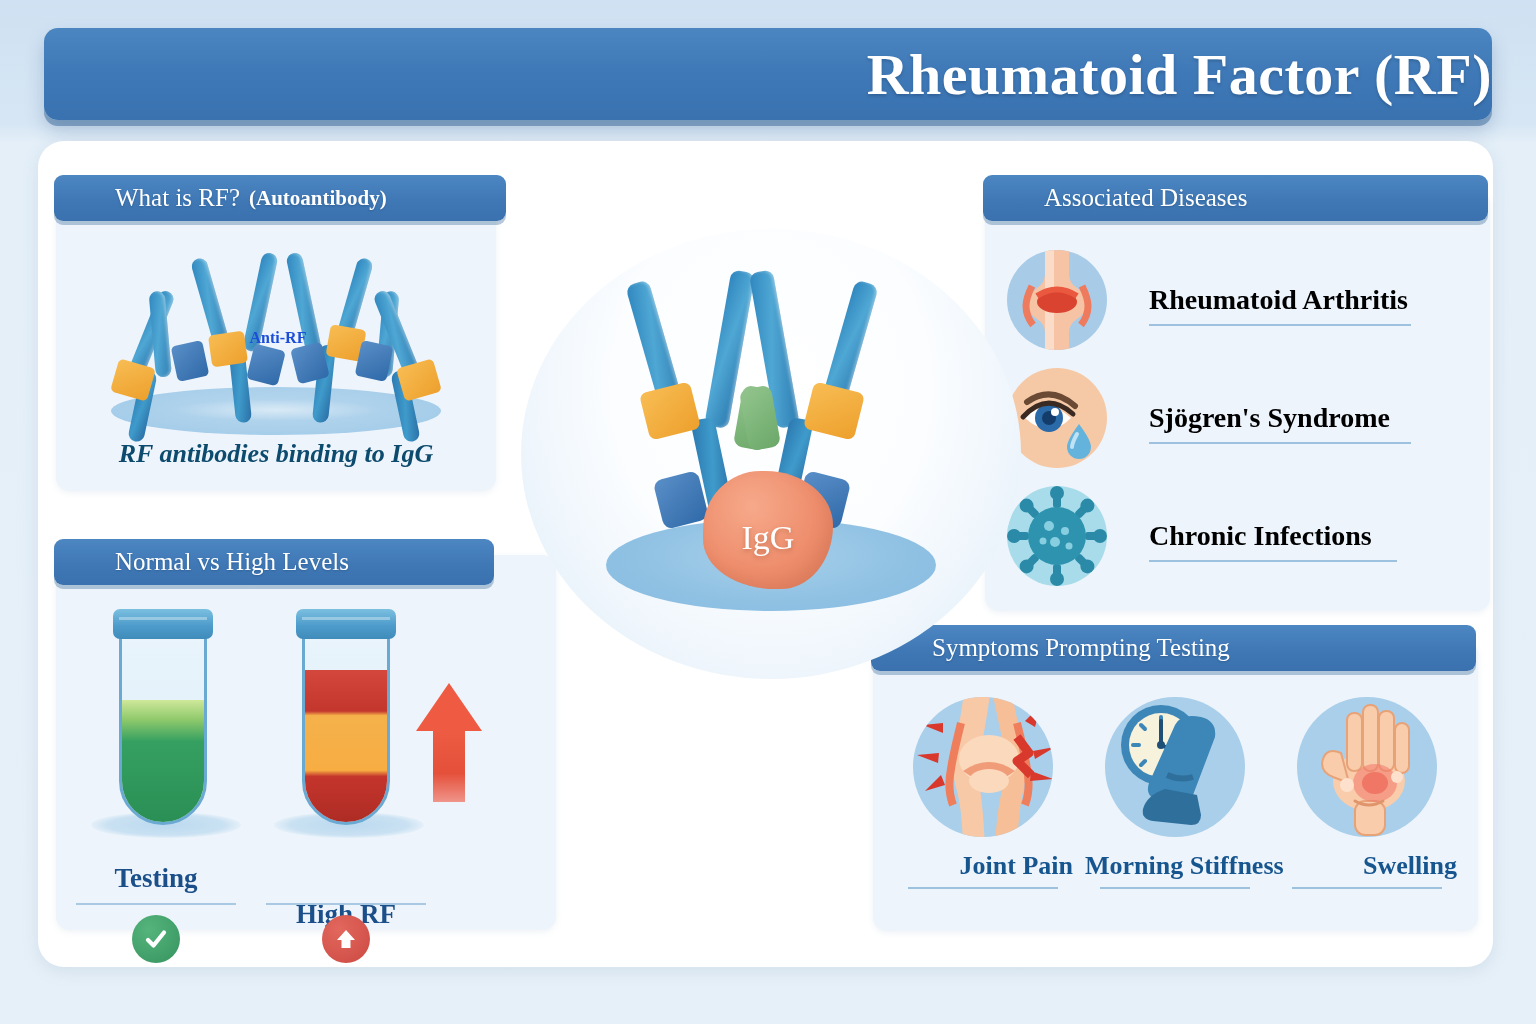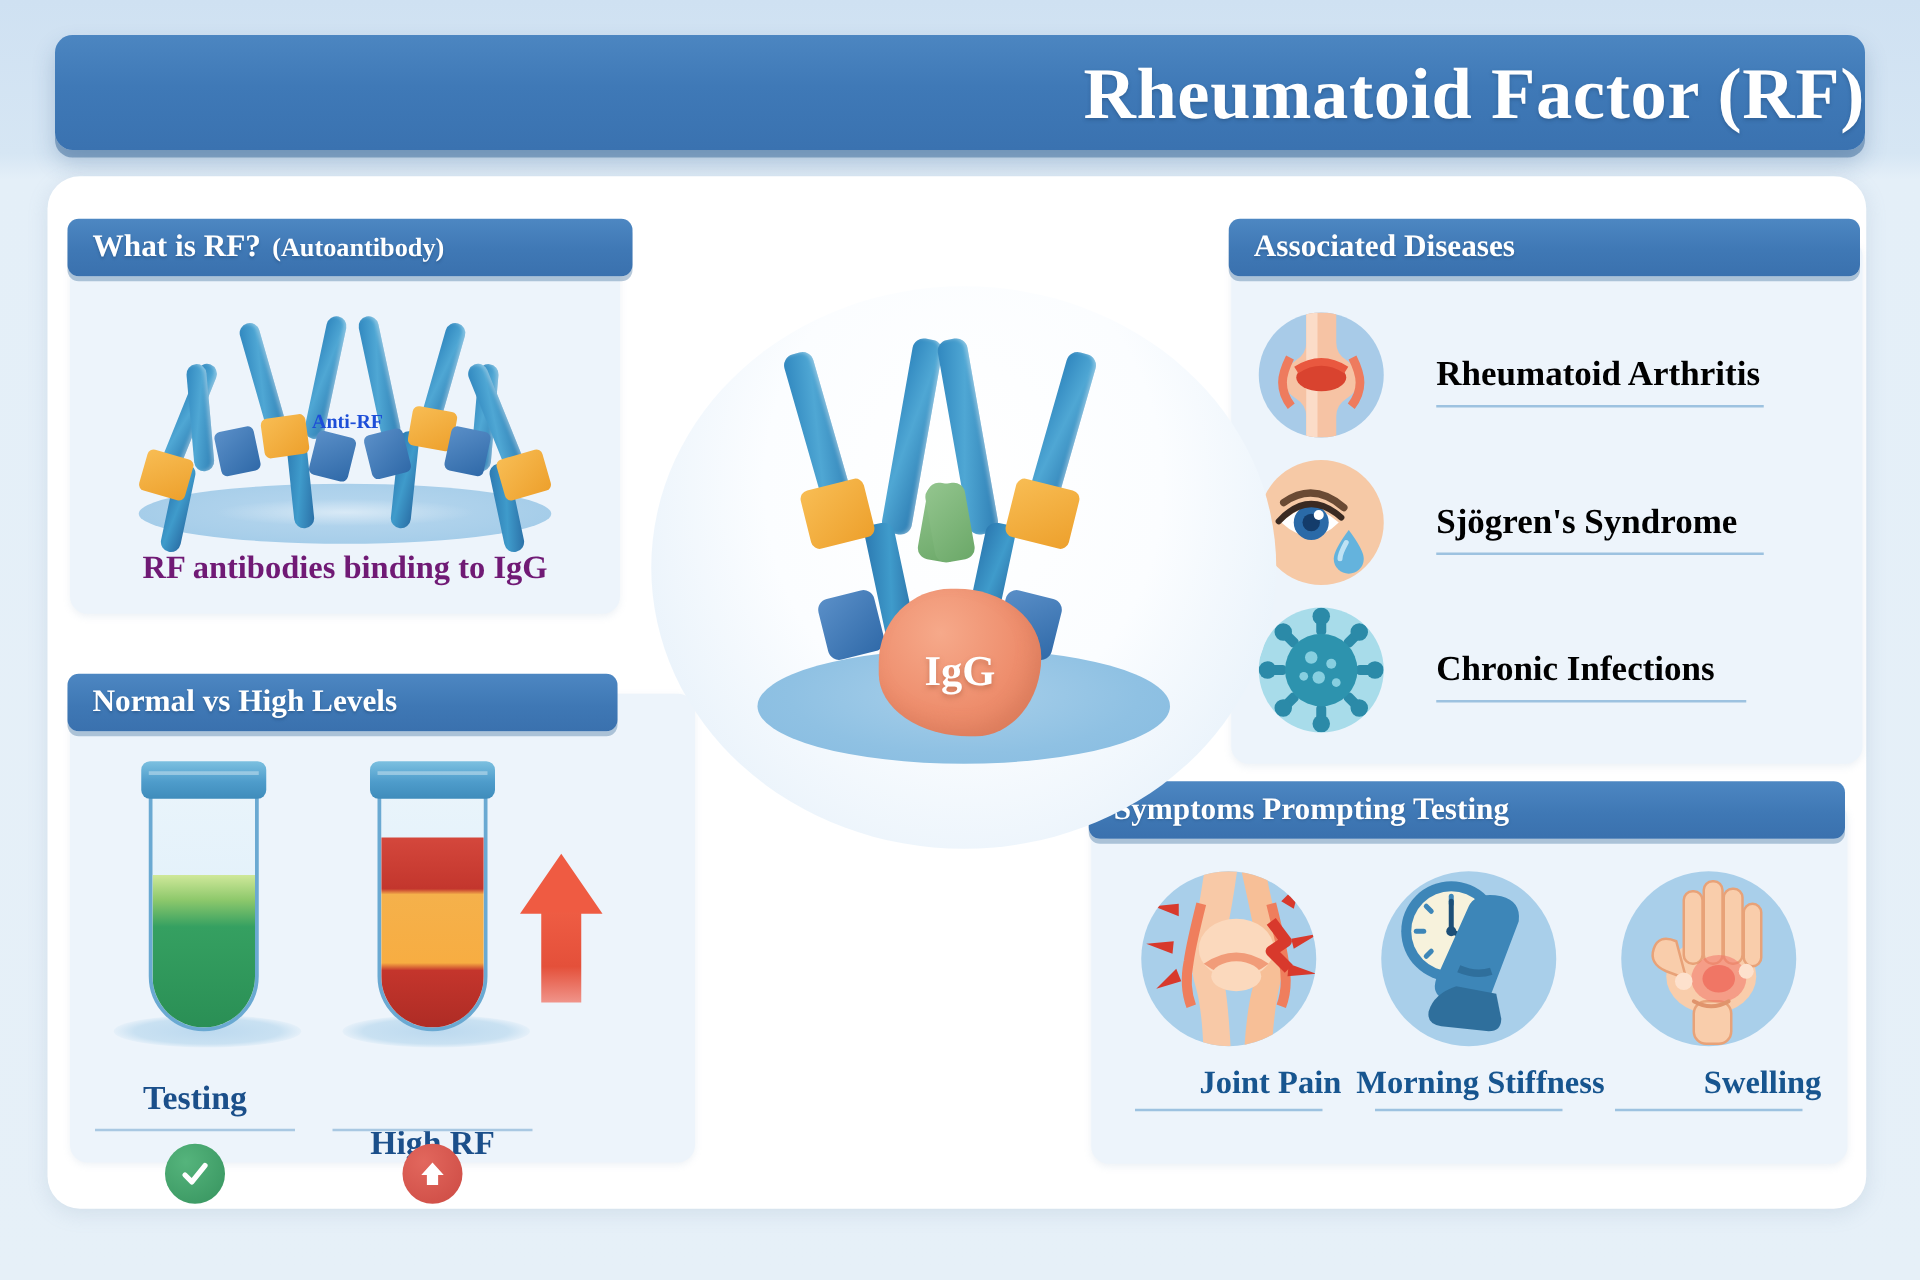--- a/index.html
+++ b/index.html
@@ -35,25 +35,25 @@
   
   .panel{position:absolute;background:#edf4fb;border-radius:14px;
          box-shadow:0 2px 6px rgba(150,175,200,.16);}
   .phead{
     position:absolute;left:-2px;top:-16px;height:46px;
     border-radius:9px;
     background:linear-gradient(180deg,#4d87c2 0%,#3f78b5 55%,#3a71ae 100%);
     box-shadow:0 4px 0 rgba(50,100,150,.35);
     display:flex;align-items:center;padding:0 20px;box-sizing:border-box;
   }
-  .phead span{color:#fff;font-size:25px;font-weight:bold;white-space:nowrap;
-              text-shadow:0 1px 2px rgba(25,60,100,.35);}
+  .phead span{color:#fff;font-size:25px;font-weight:normal;white-space:nowrap;
+              text-shadow:0 1px 2px rgba(25,60,100,.35);margin-left:41px;}
   .phead .sub{font-size:21px;font-weight:bold;margin-left:9px;}
 
-  .caption{color:#701a75;font-weight:bold;text-align:center;}
+  .caption{color:#0c4a6e;font-weight:bold;text-align:center;font-style:italic;}
 
   
   #p-whatis{left:18px;top:50px;width:440px;height:300px;}
   #p-whatis .phead{width:452px;}
   .antibody-stage{position:absolute;left:0;top:46px;width:440px;height:200px;}
   .pool{
     position:absolute;left:55px;top:150px;width:330px;height:48px;
     background:radial-gradient(ellipse at 50% 45%, #b9d8ef 0%, #a9cfea 60%, #9cc8e7 100%);
     border-radius:50%;
   }
@@ -129,21 +129,21 @@
   .center-stage{position:absolute;left:443px;top:78px;width:560px;height:475px;}
   .vignette{position:absolute;left:40px;top:10px;width:500px;height:450px;border-radius:50%;
     background:radial-gradient(ellipse at 50% 35%, #ffffff 0%, #fbfdff 45%, #eaf3fb 78%, #e1eef8 100%);}
   .igg-disc{position:absolute;left:125px;top:300px;width:330px;height:92px;border-radius:50%;
     background:radial-gradient(ellipse at 50% 40%, #a7cfea 0%, #8fc1e3 60%, #86bbe0 100%);}
   .igg-blob{position:absolute;left:222px;top:252px;width:130px;height:118px;
     border-radius:46% 54% 42% 58% / 52% 48% 56% 44%;
     background:radial-gradient(circle at 38% 30%, #f6a98a 0%, #ee8e6d 55%, #e07e5c 100%);
     box-shadow:inset -6px -8px 14px rgba(190,100,70,.25);}
   .igg-text{position:absolute;left:222px;top:300px;width:130px;text-align:center;
-    color:#ffffff;font-size:34px;font-weight:bold;text-shadow:0 2px 4px rgba(170,90,60,.55);z-index:5;}
+    color:#ffffff;font-size:34px;font-weight:normal;text-shadow:0 2px 4px rgba(170,90,60,.55);z-index:5;}
 </style>
 </head>
 <body>
 
 <div class="page">
 
   <div class="title-banner">
     <div class="t">Rheumatoid Factor (RF)</div>
   </div>
 

